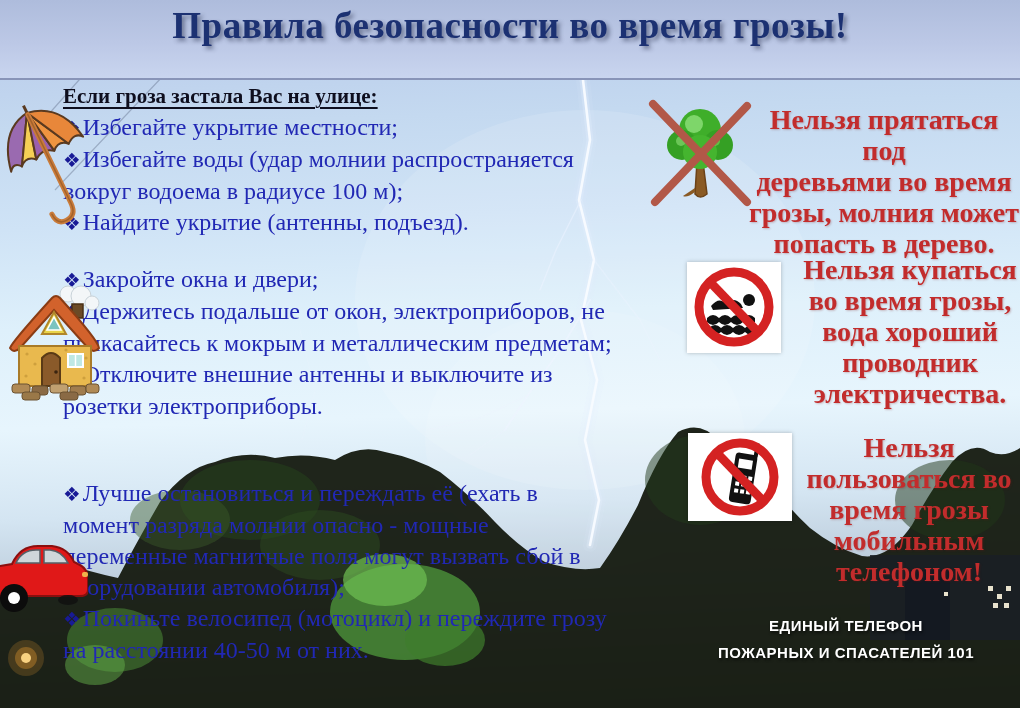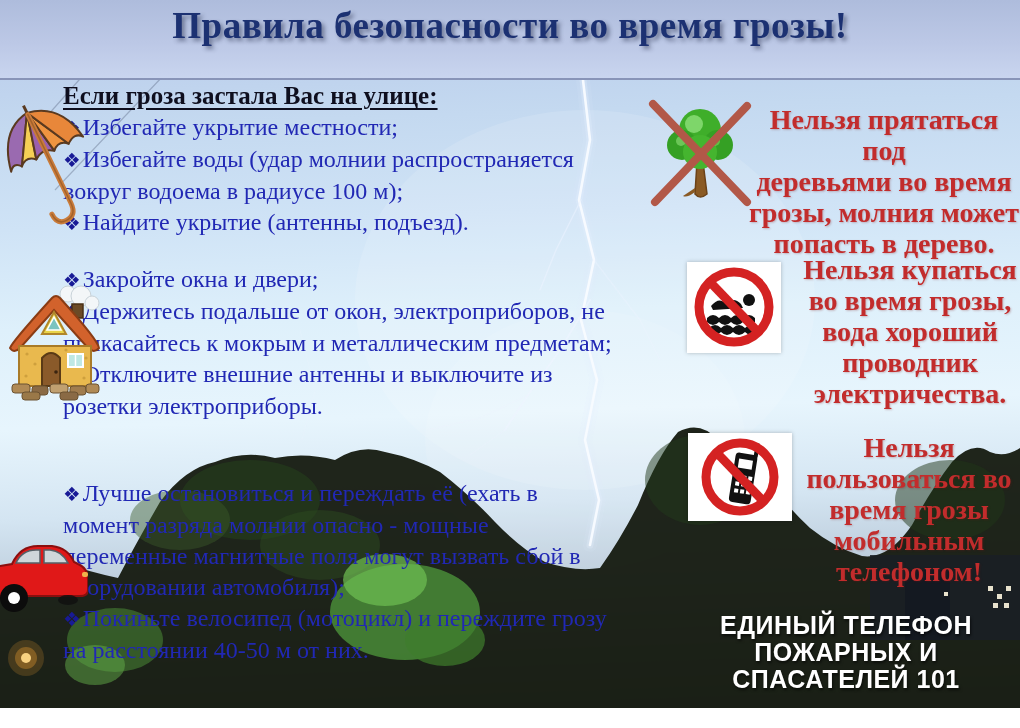--- a/index.html
+++ b/index.html
@@ -36,21 +36,21 @@
   .scenery{position:absolute;left:0;top:0;width:1020px;height:728px;z-index:2;}
   .left-col{
     position:absolute;left:63px;top:80px;width:600px;z-index:5;
     font-size:24px;line-height:31px;color:var(--body-text);
   }
   .section{position:absolute;left:0;width:600px;}
   .sec-1{top:0;}
   .sec-2{top:184px;}
   .sec-3{top:398px;}
   .section h2{
-    margin:0;font-size:25px;line-height:32px;font-weight:bold;
+    margin:0;font-size:21px;line-height:32px;font-weight:bold;
     color:var(--heading-text);
     text-decoration:underline;text-decoration-thickness:2px;text-underline-offset:4px;
     white-space:pre-line;
   }
   .bullet{margin:0;}
   .bullet .diamond{
     color:var(--bullet-color);font-family:"DejaVu Sans", sans-serif;
     font-size:.82em;margin-right:2px;
   }
   .bullet .btext{white-space:pre-line;}
@@ -59,21 +59,21 @@
     font-weight:bold;color:var(--warning-text);
     font-size:28px;line-height:31px;white-space:pre-line;
     text-shadow:1px 1px 2px rgba(120,20,20,.25);
   }
   .wt-1{left:748px;top:104px;width:272px;}
   .wt-2{left:800px;top:254px;width:220px;}
   .wt-3{left:795px;top:432px;width:228px;}
   .footer-phone{
     position:absolute;left:672px;top:612px;width:348px;z-index:6;
     text-align:center;font-family:"Liberation Sans", sans-serif;
-    font-weight:bold;font-size:25px;line-height:27px;color:var(--footer-text);
+    font-weight:bold;font-size:15px;line-height:27px;color:var(--footer-text);
     text-shadow:1px 2px 3px rgba(0,0,0,.6);white-space:pre-line;letter-spacing:.5px;
   }
   .sprite{position:absolute;z-index:7;}
   .sign-box{background:#ffffff;box-shadow:0 0 4px rgba(0,0,0,.25);}
 </style>
 </head>
 <body>
 
 <div class="poster">
 

